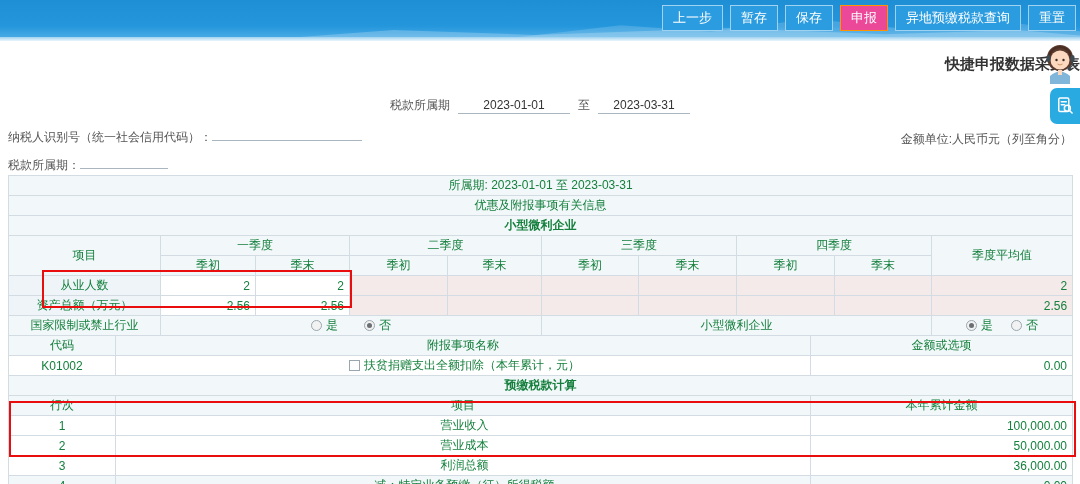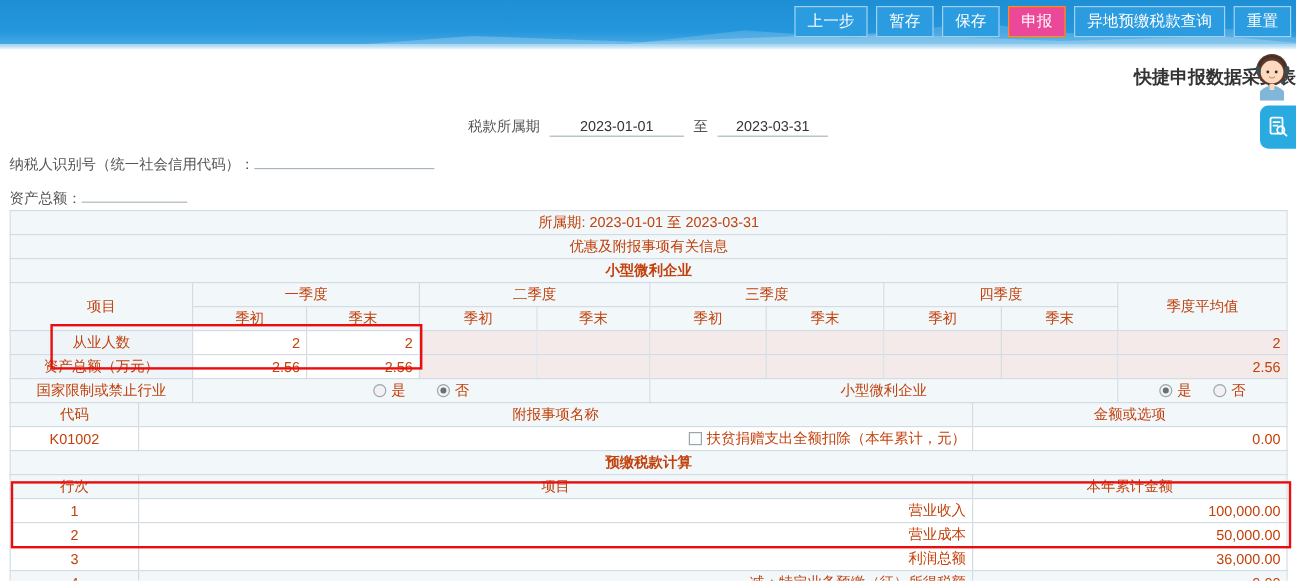--- a/index.html
+++ b/index.html
@@ -34,31 +34,31 @@
   .period-line { position:absolute; left:0; top:97px; width:1080px; display:flex;
     justify-content:center; align-items:flex-end; gap:8px; font-size:12px; color:#555; }
   .u-field { display:inline-block; border-bottom:1px solid #aab6bf; text-align:center;
     font-size:12px; color:#333; padding:0 4px 1px 4px; }
   .tp-id { position:absolute; left:8px; top:129px; font-size:12px; color:#555; }
   .unit-note { position:absolute; right:8px; top:131px; font-size:12px; color:#555; }
   .tp-name { position:absolute; left:8px; top:157px; font-size:12px; color:#555; }
 
   
   .tablewrap { position:absolute; left:8px; top:175px; width:1064px; }
-  table { width:1064px; border-collapse:collapse; table-layout:fixed; font-size:12px; color:#c2410c; }
+  table { width:1064px; border-collapse:collapse; table-layout:fixed; font-size:12px; color:#15803d; }
   table + table { margin-top:-1px; }
   td,th { border:1px solid #d4dce3; padding:1px 5px; height:18px; font-weight:normal;
     overflow:hidden; white-space:nowrap; }
   .secrow td { background:#f2f7fa; text-align:center; height:19px; }
   .bold { font-weight:bold; }
   .hd { background:#f2f7fa; text-align:center; }
   .lbl { background:#eef4f8; text-align:center; }
   .pink { background:#f5eaea; }
   .num { text-align:right; }
-  .left { text-align:right; padding-left:8px; }
+  .left { text-align:center; padding-left:8px; }
   .center { text-align:center; }
   .rowlite td { background:#f2f7fa; }
   .white { background:#fff; }
   table.last { border-bottom:2px solid #88949e; }
 
   
   .radio { display:inline-block; width:11px; height:11px; border-radius:50%;
     border:1px solid #9aa6ad; background:#f2f2f2; vertical-align:-2px; margin-right:4px; position:relative; }
   .radio.on::after { content:""; position:absolute; left:2px; top:2px; width:5px; height:5px;
     border-radius:50%; background:#6b6f73; }
@@ -123,22 +123,23 @@
   <div class="period-line">
     <span>税款所属期</span>
     <span class="u-field" style="min-width:112px;">2023-01-01</span>
     <span>至</span>
     <span class="u-field" style="min-width:92px;">2023-03-31</span>
   </div>
 
   <div class="tp-id">
     <span>纳税人识别号（统一社会信用代码）：</span><span class="u-field" style="min-width:150px;"></span>
   </div>
+  <div class="unit-note">金额单位:人民币元（列至角分）</div>
   <div class="tp-name">
-    <span>资产总额：</span><span class="u-field" style="min-width:88px;"></span>
+    <span>税款所属期：</span><span class="u-field" style="min-width:88px;"></span>
   </div>
 
   <div class="tablewrap">
 
     <table>
       <colgroup>
         <col style="width:152px">
           <col style="width:95px">
           <col style="width:94px">
         <col style="width:98px">

